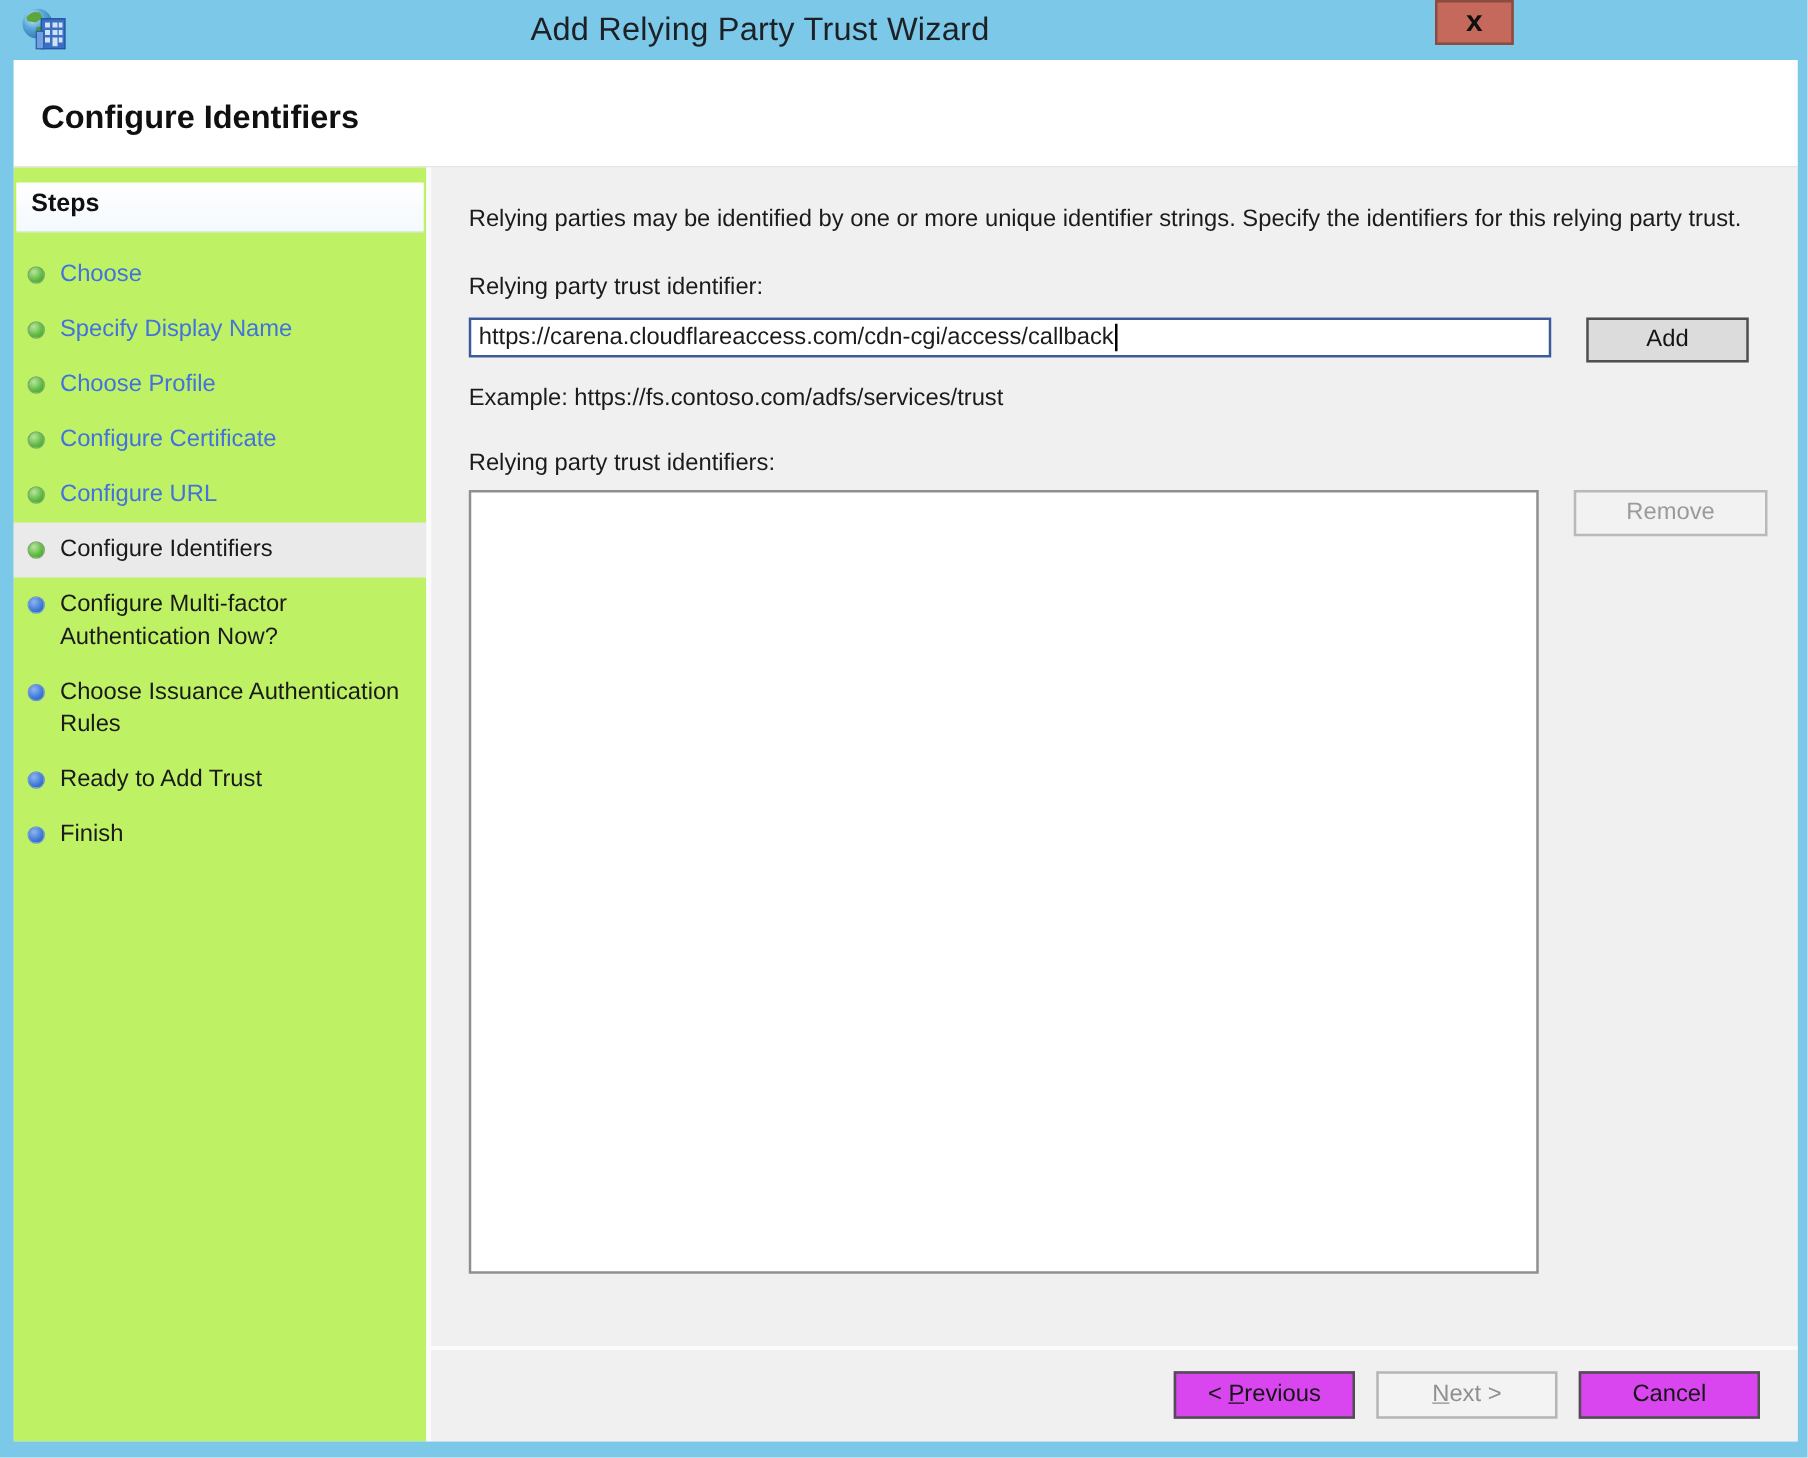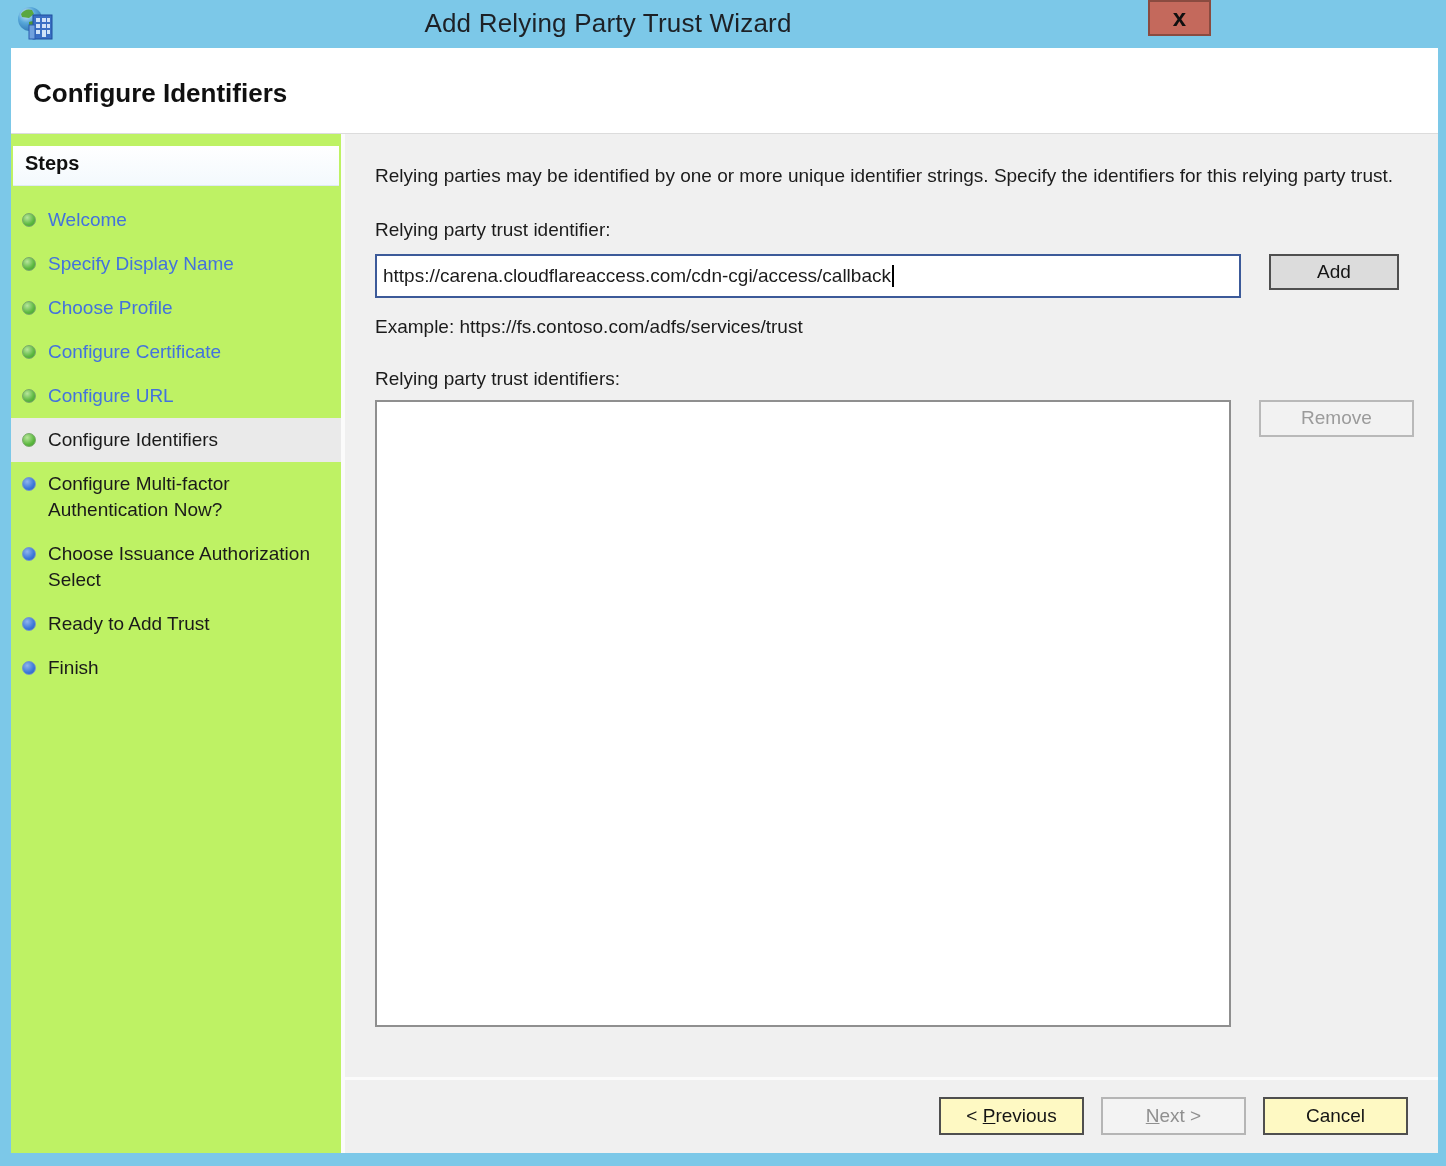--- a/index.html
+++ b/index.html
@@ -75,21 +75,21 @@
   
   .right-col {
     flex:1; display:flex; flex-direction:column;
     background:#f0f0f0; border-left:4px solid #fbfbfb; min-width:0;gap:16px;
   }
   .main-content { flex:1; padding:28px 24px 0 30px; }
   .desc { font-size:19px; line-height:27px; color:#1b1b1b; max-width:1030px; }
   .field-label { font-size:19px; margin-top:30px; }
   .input-row { display:flex; align-items:flex-start; margin-top:13px; }
   .textbox {
-    width:866px; height:44px; background:#ffffff;
+    width:866px; height:32px; background:#ffffff;
     border:2px solid #3c5a99; padding:0 6px;
     font-size:19px; display:flex; align-items:center;
     white-space:nowrap; overflow:hidden; cursor:text;
   }
   .caret { display:inline-block; width:2px; height:22px; background:#000; margin-left:1px; }
   .btn { font-size:19px; text-align:center; cursor:default; }
   .btn-add {
     width:130px; height:36px; margin-left:28px;
     background:#dcdcdc; border:2px solid #4f4f4f; line-height:31px; color:#141414;
   }
@@ -105,21 +105,21 @@
   }
 
   
   .footer {
     flex:0 0 76px; background:#f0f0f0; border-top:3px solid #fbfbfb;
     display:flex; justify-content:flex-end; align-items:flex-start;
     padding:17px 30px 0 0;
   }
   .footer .btn { width:145px; height:38px; line-height:33px; }
   .btn-prev, .btn-cancel {
-    background:#fef9c3; border:2px solid #4f4f4f; color:#141414; margin-left:17px;
+    background:#d946ef; border:2px solid #4f4f4f; color:#141414; margin-left:17px;
   }
   .btn-next {
     background:#f3f3f3; border:2px solid #b5b5b5; color:#8f8f8f; margin-left:17px;
   }
   .u { text-decoration:underline; }
 </style>
 </head>
 <body>
 
 <div class="titlebar">
@@ -160,21 +160,21 @@
     <h1>Configure Identifiers</h1>
   </div>
 
   <div class="body-row">
 
     <div class="sidebar">
       <div class="steps-title">Steps</div>
       <div class="steps-list">
           <div class="step done">
             <span class="bullet"></span>
-            <span class="label">Welcome</span>
+            <span class="label">Choose</span>
           </div>
           <div class="step done">
             <span class="bullet"></span>
             <span class="label">Specify Display Name</span>
           </div>
           <div class="step done">
             <span class="bullet"></span>
             <span class="label">Choose Profile</span>
           </div>
           <div class="step done">
@@ -188,21 +188,21 @@
           <div class="step current">
             <span class="bullet"></span>
             <span class="label">Configure Identifiers</span>
           </div>
           <div class="step pending">
             <span class="bullet"></span>
             <span class="label">Configure Multi-factor Authentication Now?</span>
           </div>
           <div class="step pending">
             <span class="bullet"></span>
-            <span class="label">Choose Issuance Authorization Select</span>
+            <span class="label">Choose Issuance Authentication Rules</span>
           </div>
           <div class="step pending">
             <span class="bullet"></span>
             <span class="label">Ready to Add Trust</span>
           </div>
           <div class="step pending">
             <span class="bullet"></span>
             <span class="label">Finish</span>
           </div>
         </div>

